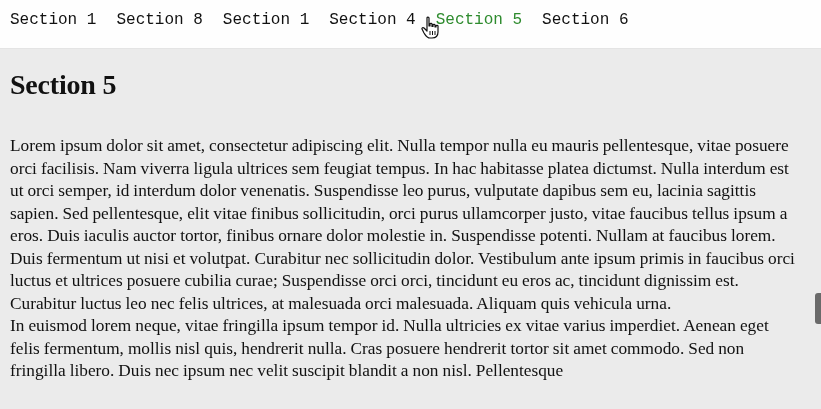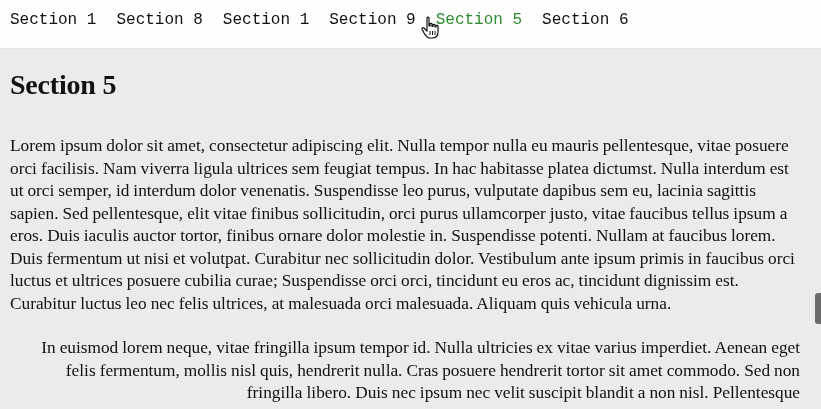--- a/index.html
+++ b/index.html
@@ -48,21 +48,21 @@
       margin-top: 20px;
       line-height: 32px;
       letter-spacing: -0.2px;
     }
     .para {
       font-size: 17.3px;
       line-height: 22.5px;
       margin-top: 34px;
       word-spacing: -0.3px;
     }
-    .para + .para { margin-top: 22px; text-align: right; }
+    .para + .para { margin-top: 0; }
     .scrollbar-thumb {
       position: absolute;
       left: 815px;
       top: 293px;
       width: 6px;
       height: 31px;
       background: #6a6a6a;
       border-radius: 3px 0 0 3px;
     }
     .cursor {
@@ -74,21 +74,21 @@
       pointer-events: none;
     }
   </style>
 </head>
 <body>
 
 <nav class="topnav">
   <a class="nav-link">Section 1</a>
   <a class="nav-link">Section 8</a>
   <a class="nav-link">Section 1</a>
-  <a class="nav-link">Section 9</a>
+  <a class="nav-link">Section 4</a>
   <a class="nav-link active">Section 5</a>
   <a class="nav-link">Section 6</a>
 </nav>
 
 <main class="content">
   <h1 class="section-title">Section 5</h1>
   <p class="para">Lorem ipsum dolor sit amet, consectetur adipiscing elit. Nulla tempor nulla eu mauris pellentesque, vitae posuere orci facilisis. Nam viverra ligula ultrices sem feugiat tempus. In hac habitasse platea dictumst. Nulla interdum est ut orci semper, id interdum dolor venenatis. Suspendisse leo purus, vulputate dapibus sem eu, lacinia sagittis sapien. Sed pellentesque, elit vitae finibus sollicitudin, orci purus ullamcorper justo, vitae faucibus tellus ipsum a eros. Duis iaculis auctor tortor, finibus ornare dolor molestie in. Suspendisse potenti. Nullam at faucibus lorem. Duis fermentum ut nisi et volutpat. Curabitur nec sollicitudin dolor. Vestibulum ante ipsum primis in faucibus orci luctus et ultrices posuere cubilia curae; Suspendisse orci orci, tincidunt eu eros ac, tincidunt dignissim est. Curabitur luctus leo nec felis ultrices, at malesuada orci malesuada. Aliquam quis vehicula urna.</p>
   <p class="para">In euismod lorem neque, vitae fringilla ipsum tempor id. Nulla ultricies ex vitae varius imperdiet. Aenean eget felis fermentum, mollis nisl quis, hendrerit nulla. Cras posuere hendrerit tortor sit amet commodo. Sed non fringilla libero. Duis nec ipsum nec velit suscipit blandit a non nisl. Pellentesque</p>
 </main>
 

